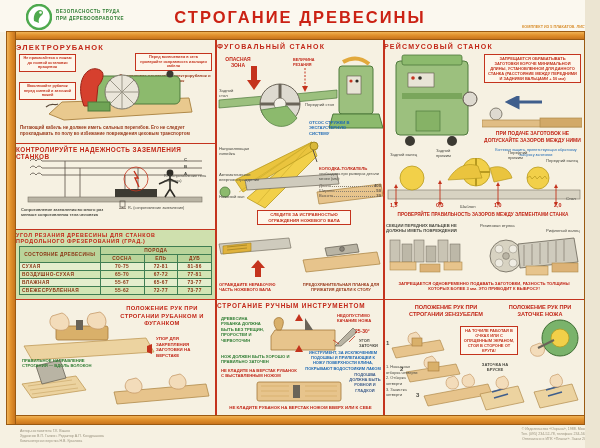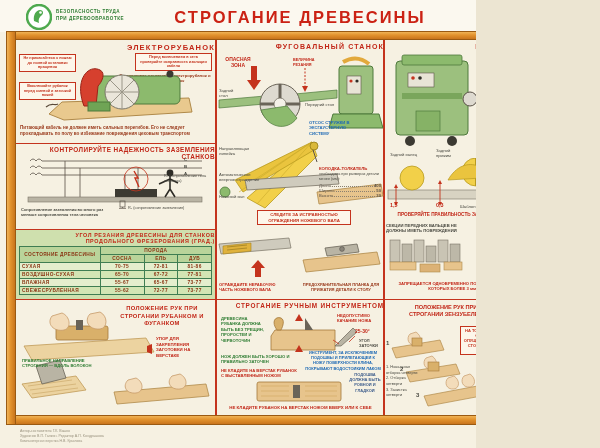--- a/index.html
+++ b/index.html
@@ -1,22 +1,22 @@
 <!DOCTYPE html>
 <html><head>
 <meta charset="utf-8">
 <style>
   * { margin:0; padding:0; box-sizing:border-box; }
   html,body { width:600px; height:448px; }
   body { font-family:"Liberation Sans", sans-serif; background:#ece5d2; }
-  #poster { position:relative; width:476px; height:448px; background:#f6f1e2; overflow:hidden;padding-left:21px; }
+  #poster { position:relative; width:585px; height:448px; background:#f6f1e2; overflow:hidden;padding-left:21px; }
   #topband { position:absolute; left:0; top:0; width:600px; height:32px; background:#fbf8ef; }
 
   .abs { position:absolute; }
-  .hdr { color:#c22718; font-weight:bold; text-align:right; letter-spacing:1.2px; }
+  .hdr { color:#c22718; font-weight:bold; text-align:left; letter-spacing:1.2px; }
   .red { color:#c22718; }
   .dkred { color:#9a3a1c; }
   .green { color:#2f7d33; }
   .blue { color:#1d69b5; }
   .dark { color:#4a4a42; }
   .b { font-weight:bold; }
   .ctr { text-align:center; }
   .redbox { border:1px solid #c4331d; background:#fdf6ea; color:#c4331d; font-weight:bold;
             text-align:center; padding:1px 2px; line-height:1.25; }
 

